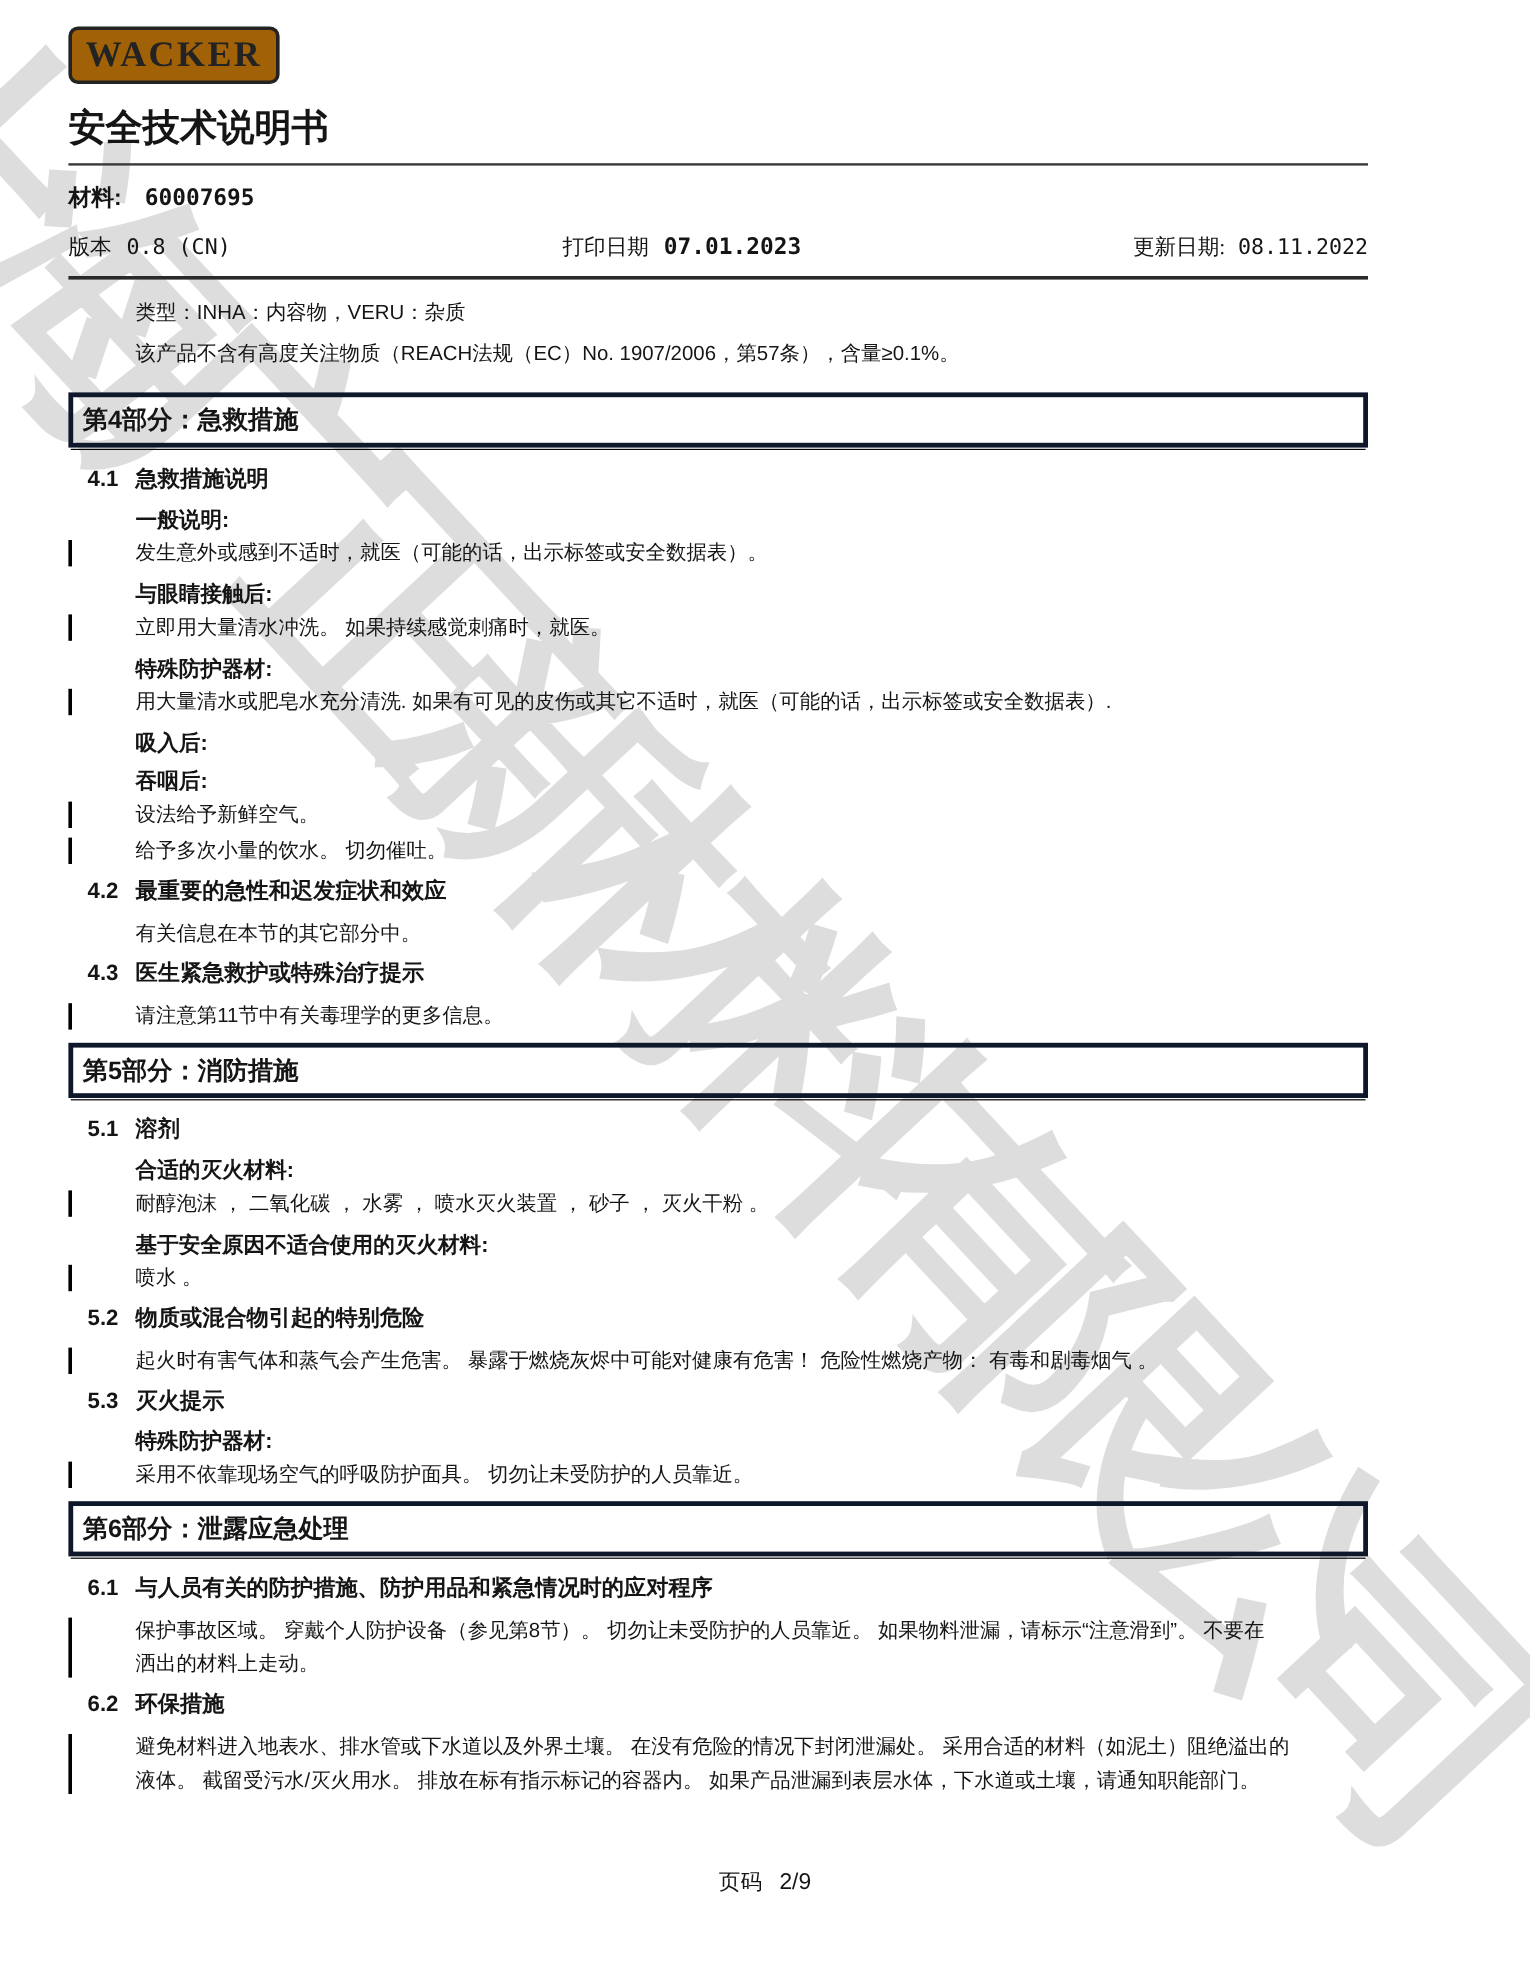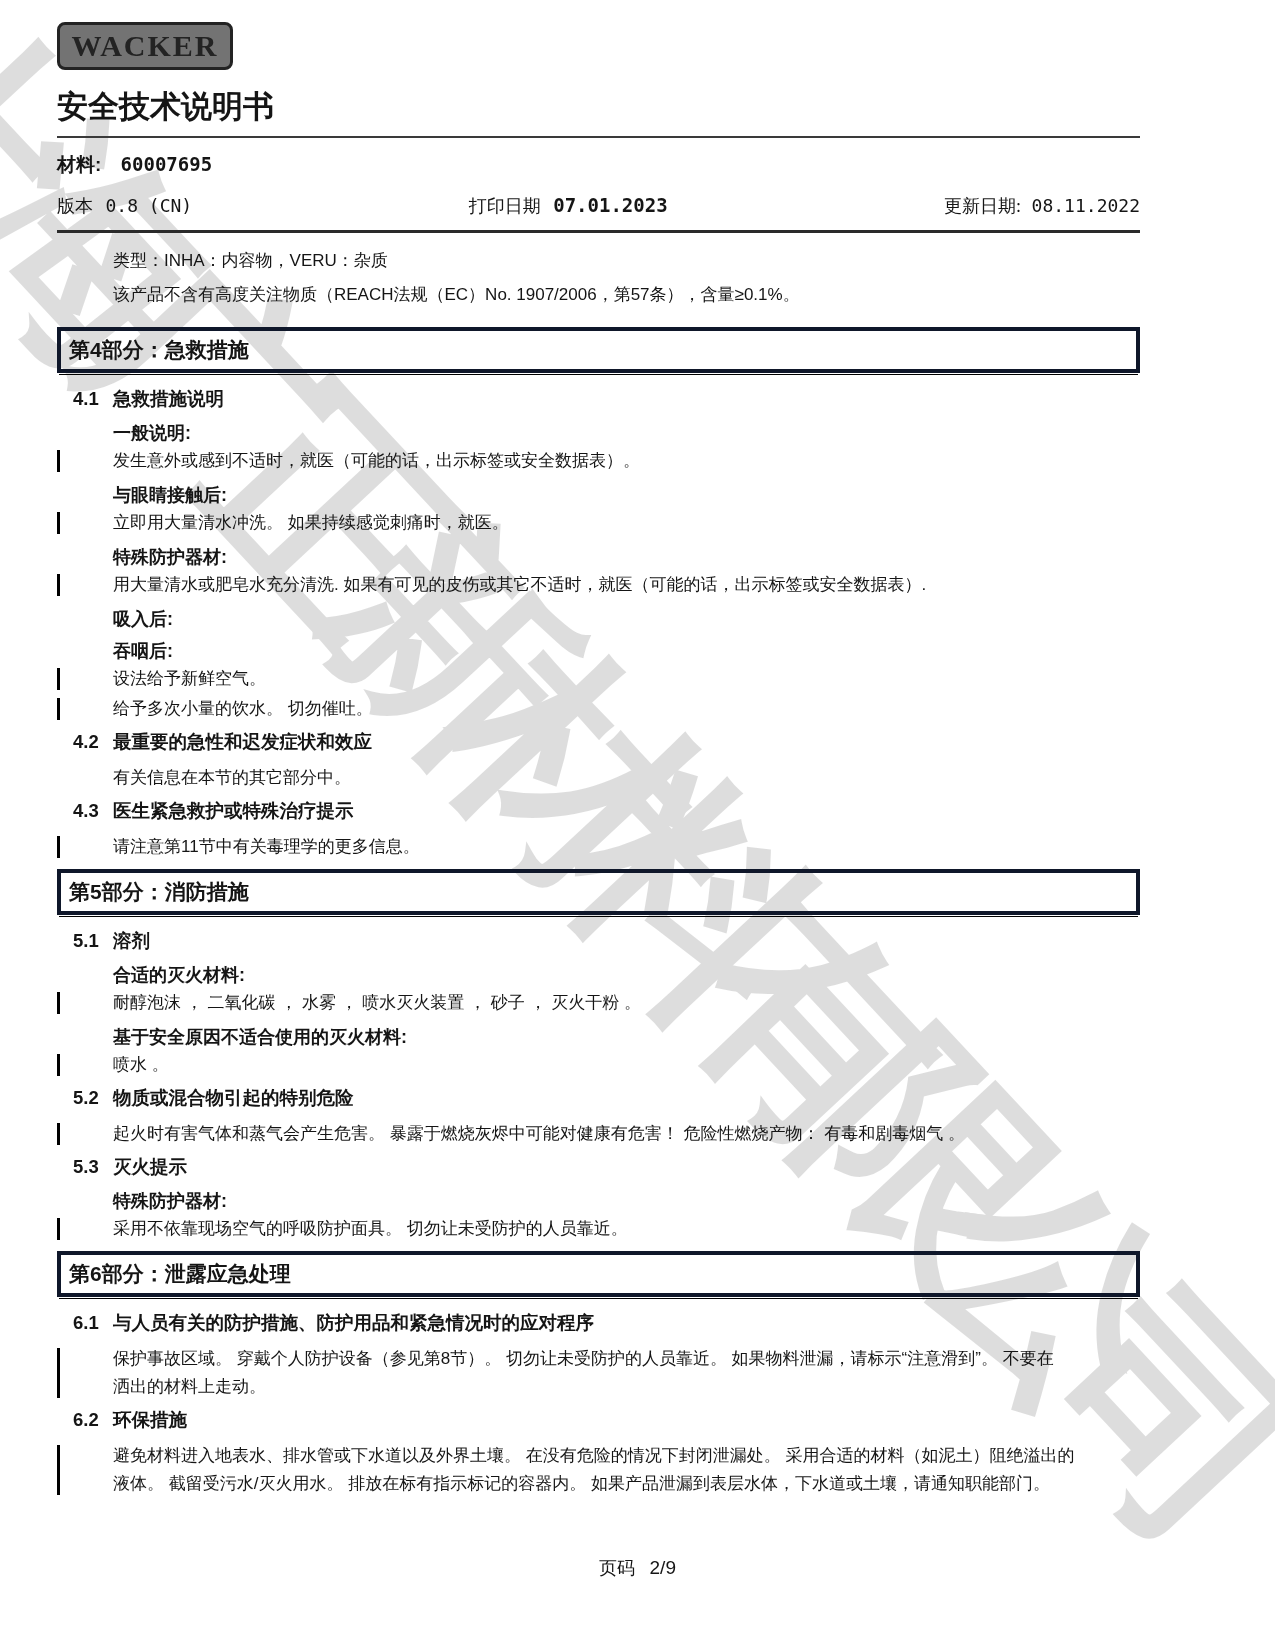--- a/index.html
+++ b/index.html
@@ -15,21 +15,21 @@
     font-size:225px;letter-spacing:-48px;font-weight:bold;
     white-space:nowrap;color:#000;opacity:.13;
     font-family:"Liberation Sans",sans-serif;pointer-events:none;
   }
   .inner{position:relative;z-index:1;padding:22px 135px 0 57px;}
   
   .logo-box{
     width:170px;height:42px;border:3px solid #232323;border-radius:8px;
     display:flex;align-items:center;justify-content:center;
     font-family:"Liberation Serif",serif;font-weight:bold;font-size:30px;
-    letter-spacing:2px;color:#232323;background:#737373;
+    letter-spacing:2px;color:#232323;background:#a16207;
   }
   .doc-title{
     margin:16px 0 0 0;font-size:31px;font-weight:bold;
     padding-bottom:8px;border-bottom:2px solid #3a3a3a;
   }
   .meta-row1{display:flex;margin-top:14px;}
   .meta-row1 .mat{width:325px;font-size:19px;font-weight:bold;}
   .mono-b{font-family:"DejaVu Sans Mono",monospace;font-weight:bold;font-size:19px;}
   .mono-r{font-family:"DejaVu Sans Mono",monospace;font-size:18px;}
   .prod{line-height:27px;}

